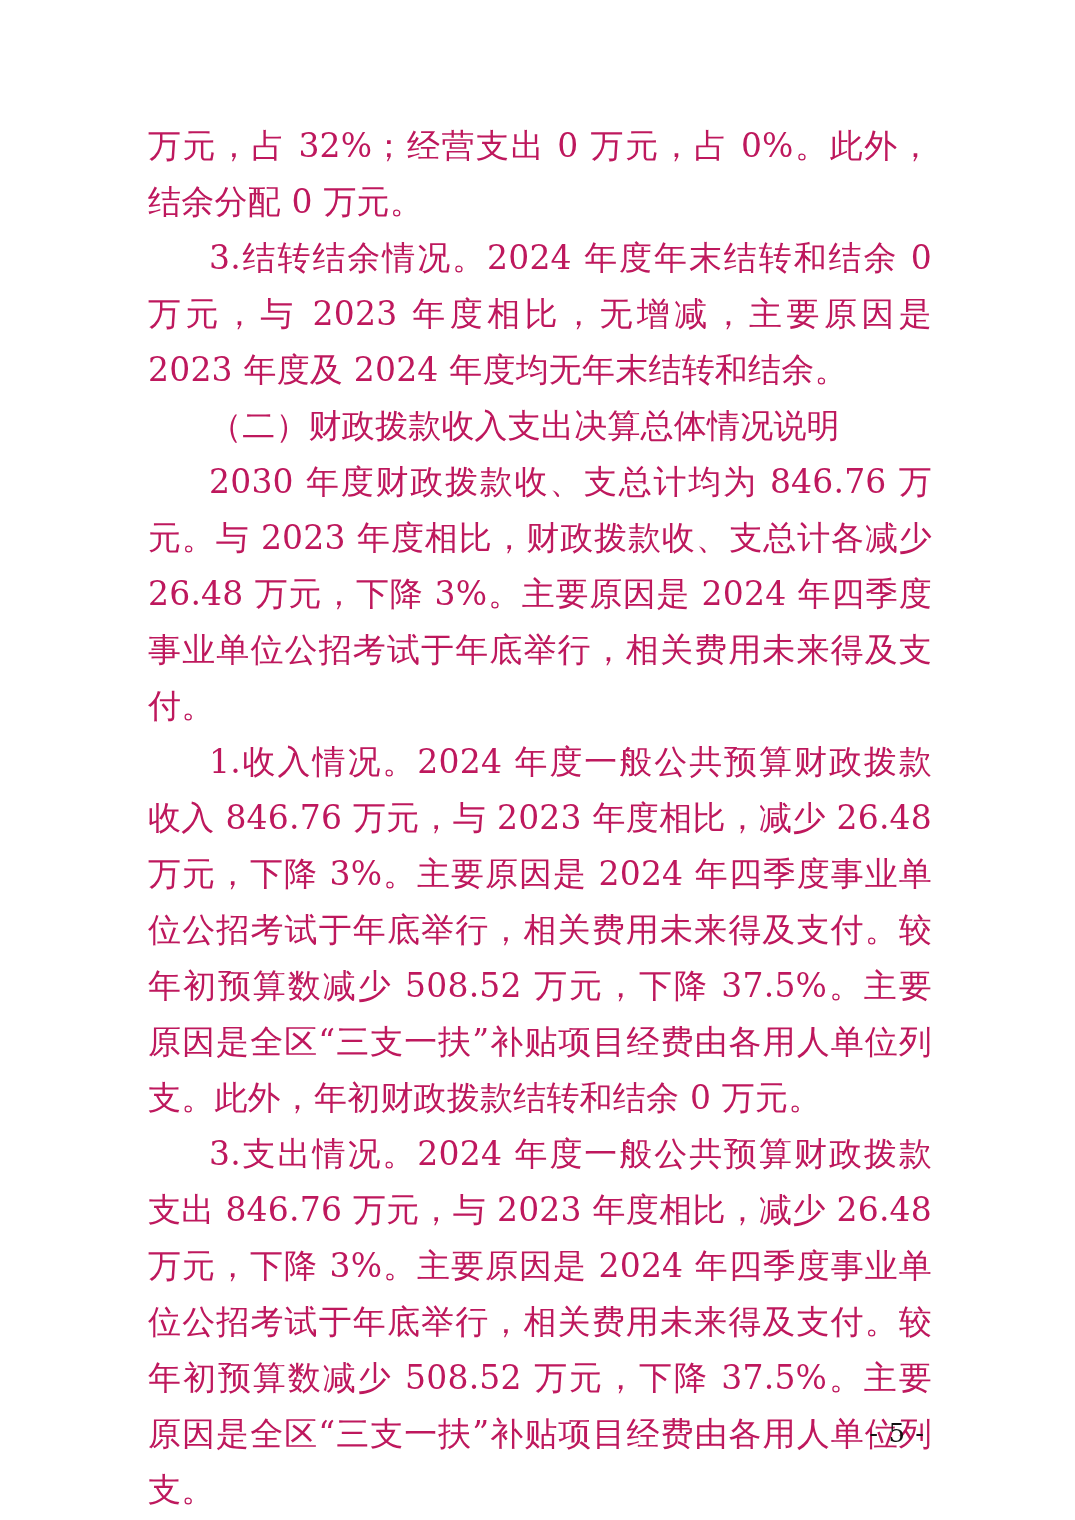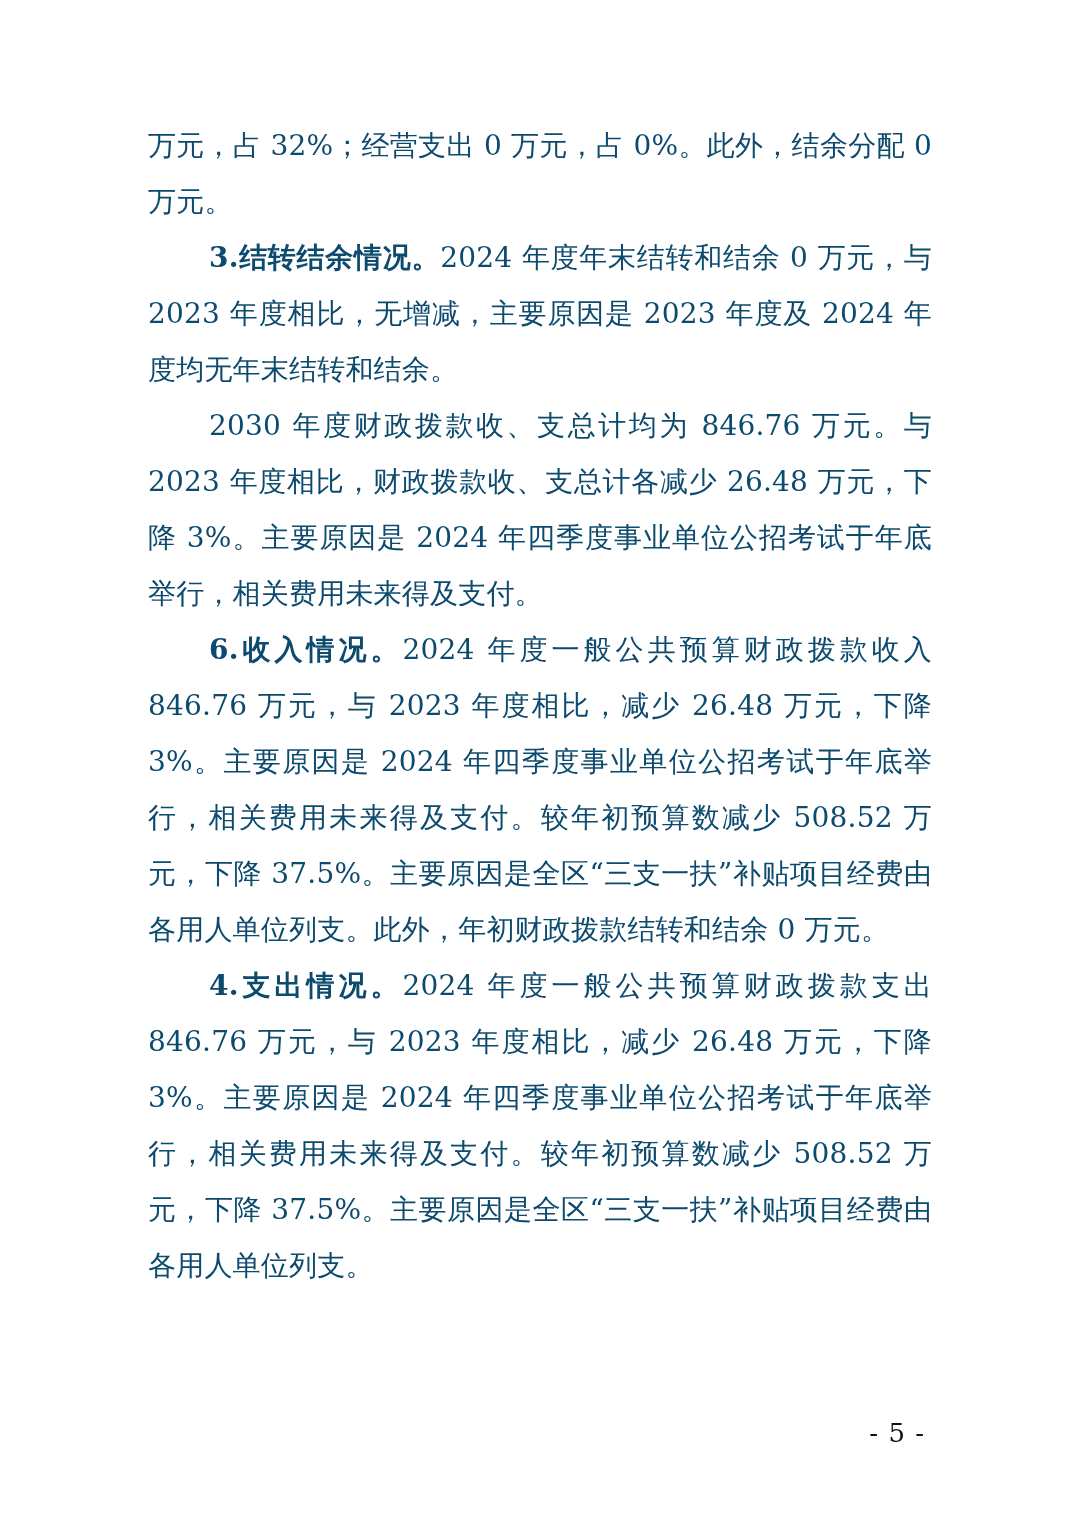--- a/index.html
+++ b/index.html
@@ -18,32 +18,32 @@
     color: #111111;
   }
   .content {
     position: absolute;
     left: 148px;
     top: 118px;
     width: 784px;
   }
   p {
     margin: 0;
-    font-size: 28px;
+    font-size: 33px;
     line-height: 56px;
     text-align: justify;
     text-justify: inter-ideograph;
     letter-spacing: 0.2px;
-    color: #0c4a6e;
+    color: #be185d;
   }
   p.indent {
     text-indent: 61px;
   }
   .hdr {
-    font-weight: bold;
+    font-weight: normal;
   }
   .pagenum {
     position: absolute;
     right: 150px;
     bottom: 72px;
     font-size: 26px;
     color: #111111;
     font-family: "DejaVu Serif", "Liberation Serif", serif;
     letter-spacing: 1px;
   }
@@ -55,30 +55,33 @@
   <div class="content">
 
     <p>
       <span>万元，占 32%；经营支出 0 万元，占 0%。此外，结余分配 0 万元。</span>
     </p>
 
     <p class="indent">
       <span class="hdr">3.结转结余情况。</span><span>2024 年度年末结转和结余 0 万元，与 2023 年度相比，无增减，主要原因是 2023 年度及 2024 年度均无年末结转和结余。</span>
     </p>
 
+    <p class="indent">
+      <span class="hdr">（二）财政拨款收入支出决算总体情况说明</span>
+    </p>
 
     <p class="indent">
       <span>2030 年度财政拨款收、支总计均为 846.76 万元。与 2023 年度相比，财政拨款收、支总计各减少 26.48 万元，下降 3%。主要原因是 2024 年四季度事业单位公招考试于年底举行，相关费用未来得及支付。</span>
     </p>
 
 
     <p class="indent">
-      <span class="hdr">6.收入情况。</span><span>2024 年度一般公共预算财政拨款收入 846.76 万元，与 2023 年度相比，减少 26.48 万元，下降 3%。主要原因是 2024 年四季度事业单位公招考试于年底举行，相关费用未来得及支付。较年初预算数减少 508.52 万元，下降 37.5%。主要原因是全区“三支一扶”补贴项目经费由各用人单位列支。此外，年初财政拨款结转和结余 0 万元。</span>
+      <span class="hdr">1.收入情况。</span><span>2024 年度一般公共预算财政拨款收入 846.76 万元，与 2023 年度相比，减少 26.48 万元，下降 3%。主要原因是 2024 年四季度事业单位公招考试于年底举行，相关费用未来得及支付。较年初预算数减少 508.52 万元，下降 37.5%。主要原因是全区“三支一扶”补贴项目经费由各用人单位列支。此外，年初财政拨款结转和结余 0 万元。</span>
     </p>
 
     <p class="indent">
-      <span class="hdr">4.支出情况。</span><span>2024 年度一般公共预算财政拨款支出 846.76 万元，与 2023 年度相比，减少 26.48 万元，下降 3%。主要原因是 2024 年四季度事业单位公招考试于年底举行，相关费用未来得及支付。较年初预算数减少 508.52 万元，下降 37.5%。主要原因是全区“三支一扶”补贴项目经费由各用人单位列支。</span>
+      <span class="hdr">3.支出情况。</span><span>2024 年度一般公共预算财政拨款支出 846.76 万元，与 2023 年度相比，减少 26.48 万元，下降 3%。主要原因是 2024 年四季度事业单位公招考试于年底举行，相关费用未来得及支付。较年初预算数减少 508.52 万元，下降 37.5%。主要原因是全区“三支一扶”补贴项目经费由各用人单位列支。</span>
     </p>
 
   </div>
 
   <div class="pagenum">- 5 -</div>
 </div>
 
 </body></html>

